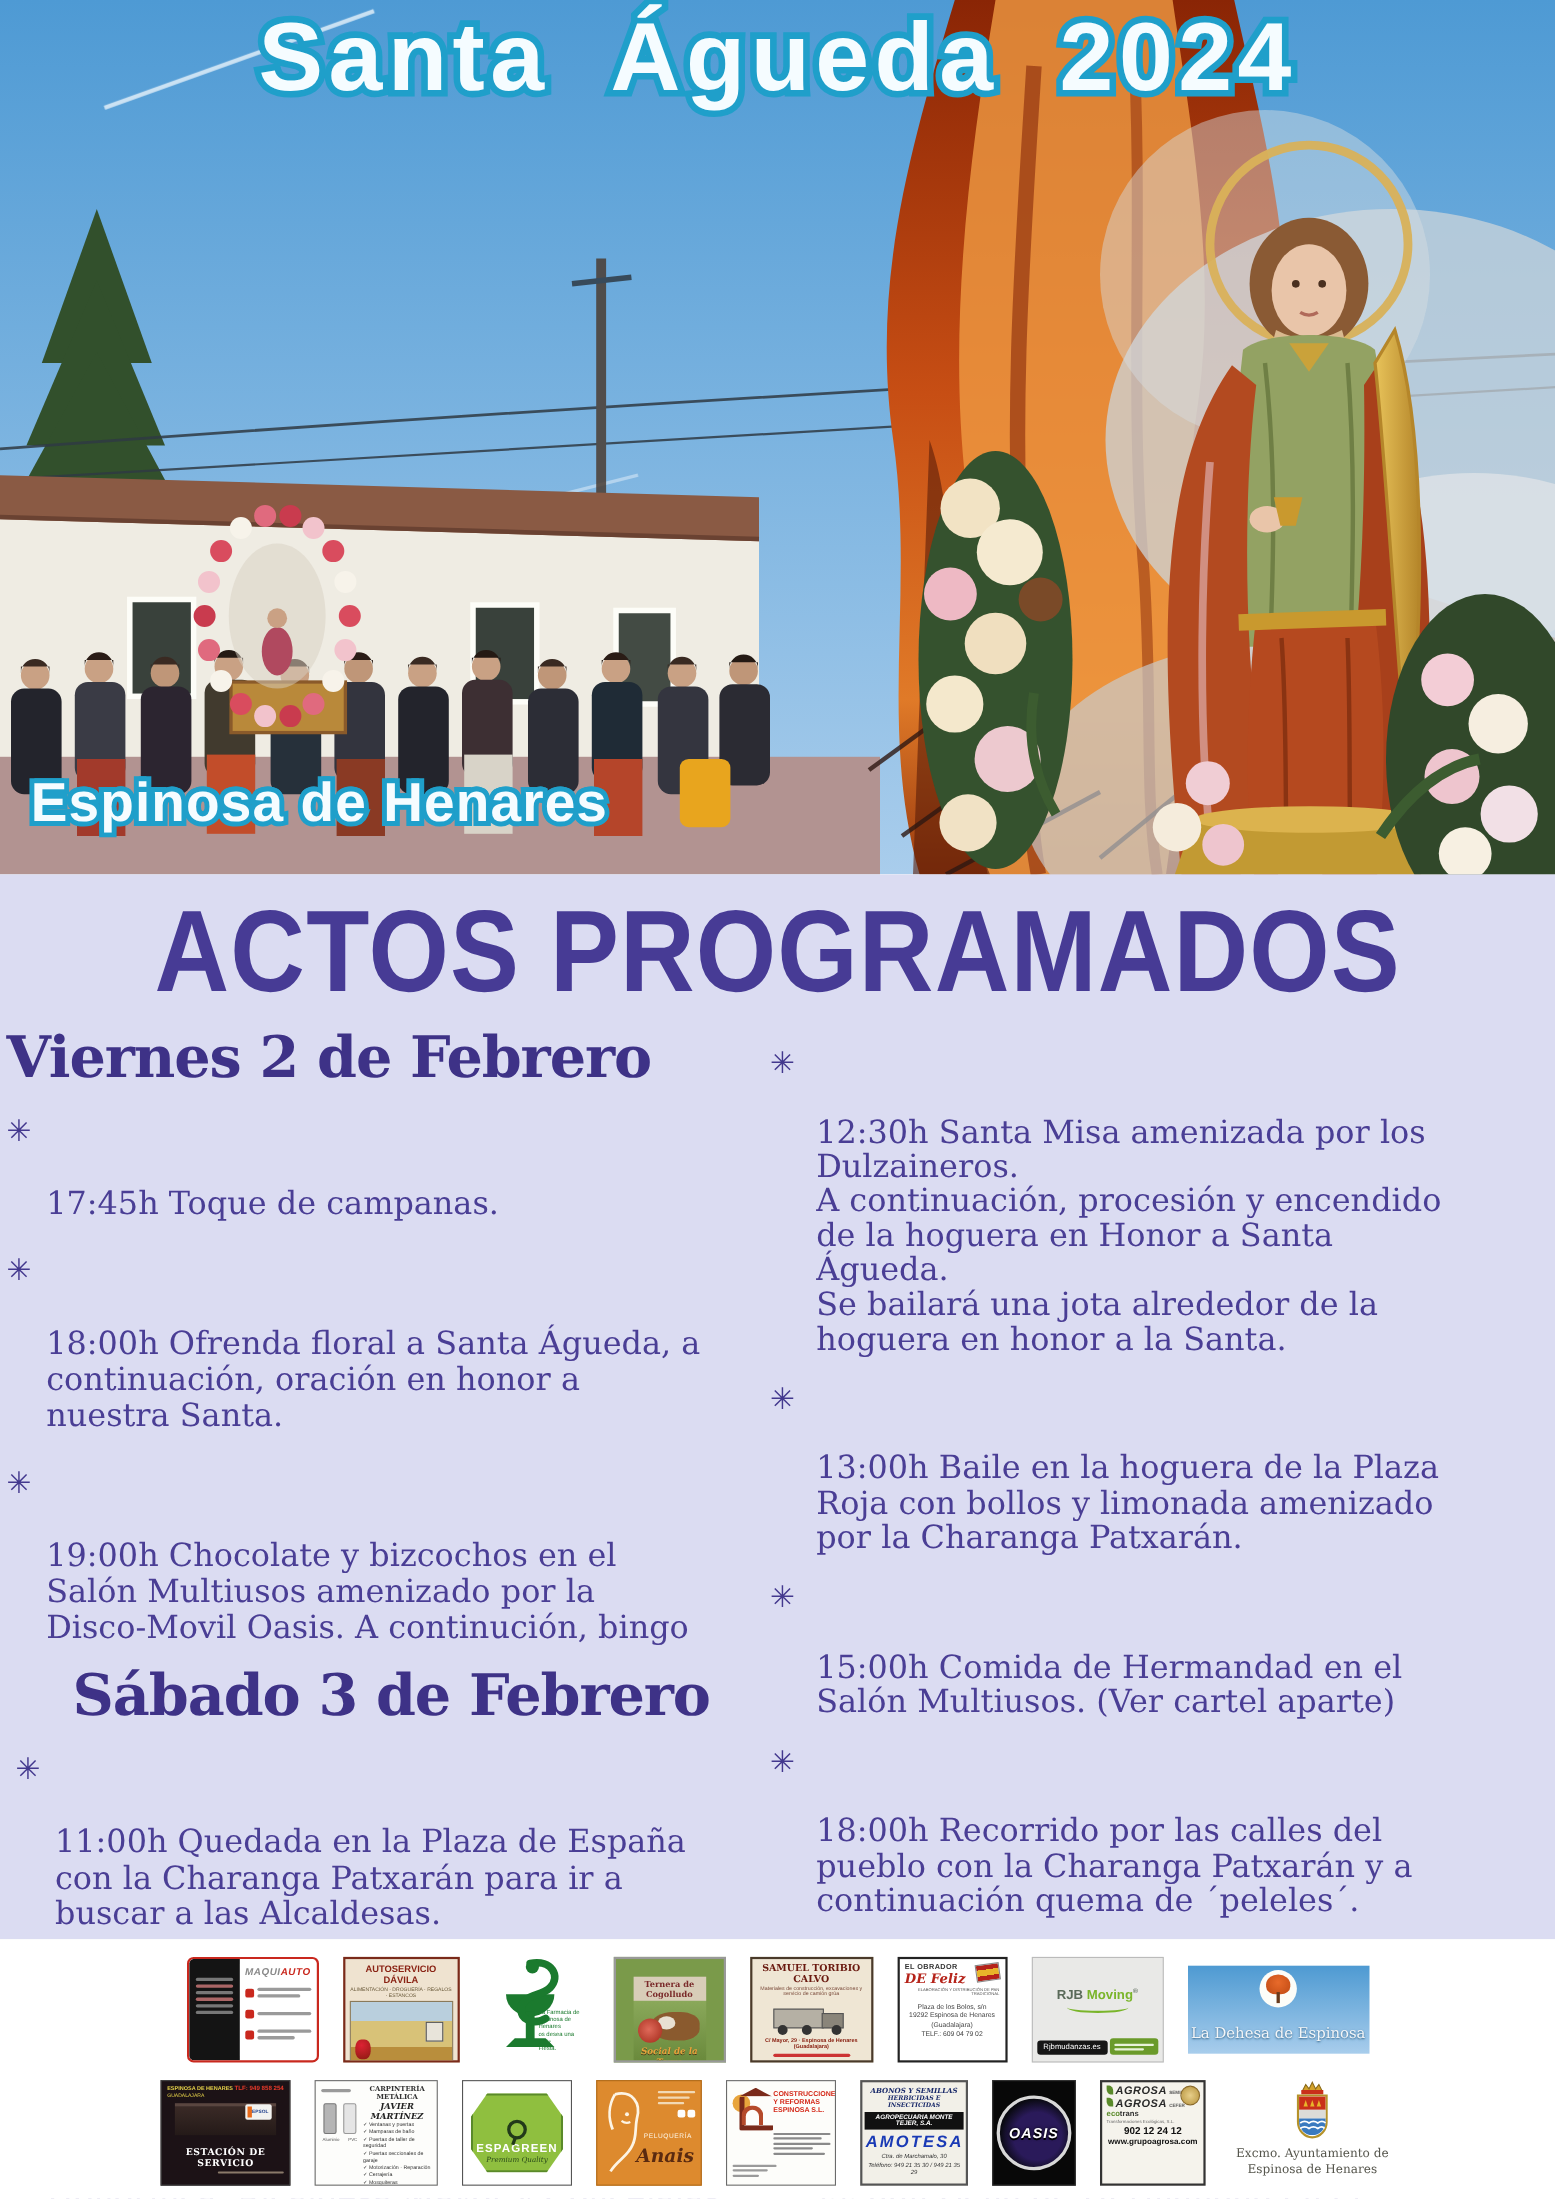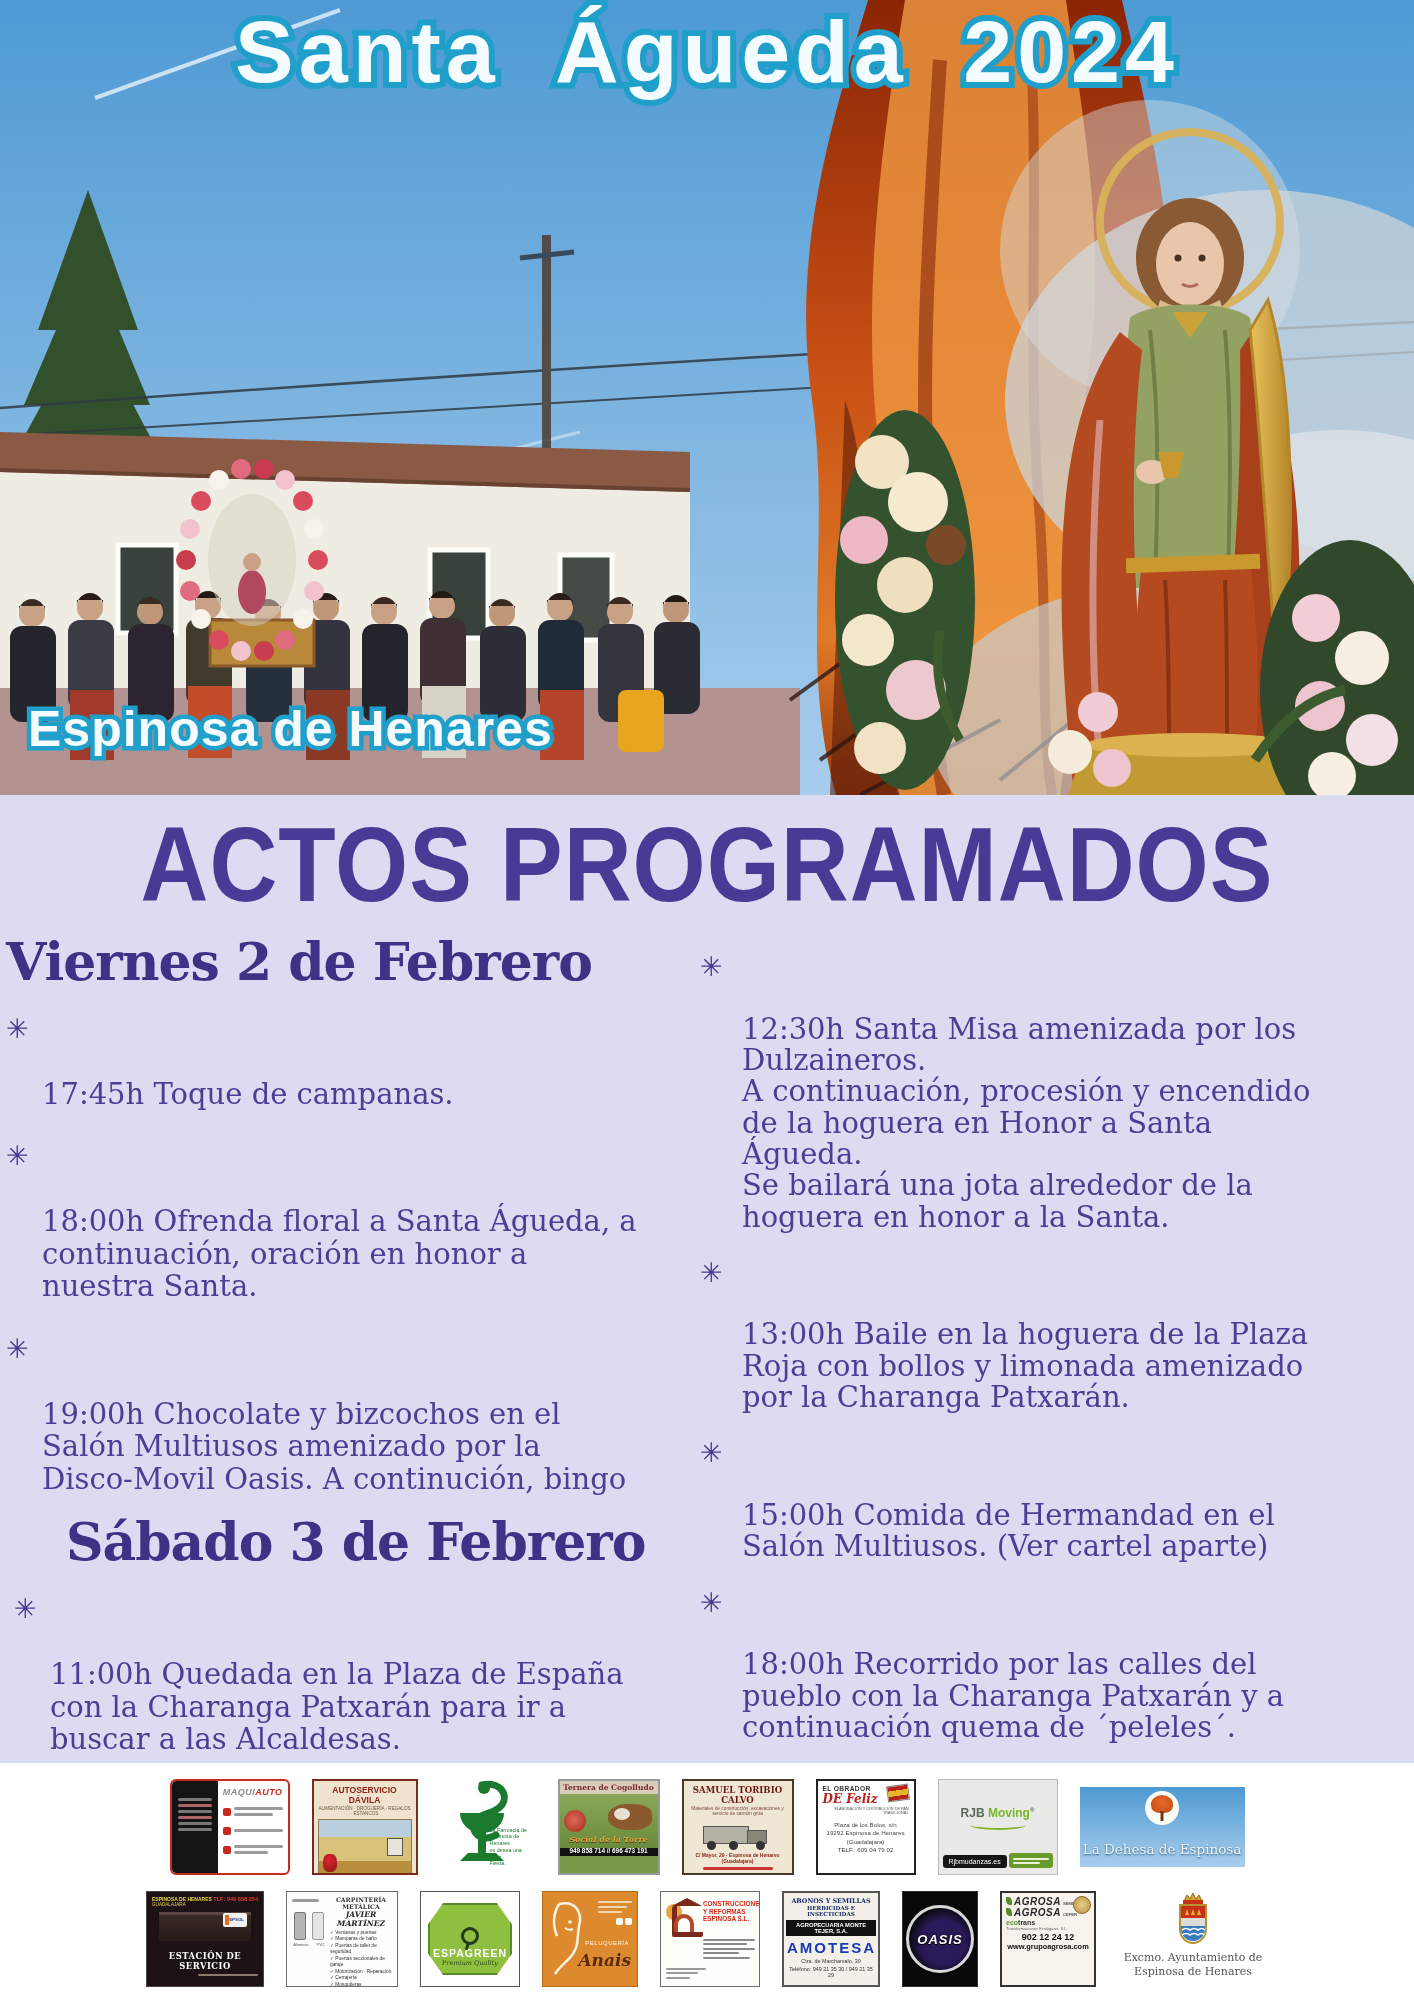--- a/index.html
+++ b/index.html
@@ -60,21 +60,21 @@
   .c-davila .photo{margin-top:3px;height:58px;border:1px solid #8a7a5a;
      background:linear-gradient(#b9cfdd 0 30%,#d8c278 30% 70%,#b98e3c 70% 100%);position:relative;}
   .c-davila .photo .fl{position:absolute;left:4px;bottom:6px;width:14px;height:18px;
      background:radial-gradient(circle at 40% 30%,#d23,#8a1a10);border-radius:40%;}
   .c-davila .photo .sq{position:absolute;right:8px;top:18px;width:14px;height:16px;background:#e8e4da;border:1px solid #555;}
   
   .c-farma{width:96px;border:none;background:#fff;display:flex;}
   .c-farma .cap{position:absolute;right:2px;bottom:8px;color:#1b7a2e;font-size:5.4px;line-height:1.25;
       white-space:pre-line;text-align:left;width:44px;}
   
-  .c-carnes{width:102px;border:2px solid #999;background:#7a9a4a;padding:0;}
+  .c-carnes{width:102px;border:2px solid #999;background:#7a9a4a;padding:16px;}
   .c-carnes .t{background:#d8cdb8;color:#7a2a2a;font-weight:bold;font-size:7.5px;text-align:center;
       padding:2px 0;font-family:"DejaVu Serif",serif;}
   .c-carnes .photo{height:54px;position:relative;background:linear-gradient(#8aa85a,#6a8a3c);}
   .c-carnes .cow{position:absolute;right:6px;top:10px;width:44px;height:26px;background:#8a5a2e;border-radius:45% 40% 40% 45%;}
   .c-carnes .cow:after{content:"";position:absolute;left:6px;top:4px;width:16px;height:12px;background:#e8e0d2;border-radius:50%;}
   .c-carnes .meat{position:absolute;left:4px;top:16px;width:22px;height:22px;border-radius:50%;
       background:radial-gradient(circle at 45% 45%,#e06a5a,#a02818);}
   .c-carnes .scr{color:#e8a53c;font-style:italic;font-weight:bold;font-size:8px;text-align:center;
       font-family:"DejaVu Serif",serif;text-shadow:0 1px 0 #4a3a1a;margin-top:-14px;position:relative;}
   .c-carnes .ph{background:#111;color:#fff;font-size:6.4px;font-weight:bold;text-align:center;padding:2px 0;margin-top:1px;}
@@ -166,21 +166,21 @@
   .c-cons .house:before{content:"";position:absolute;left:-5px;top:-8px;width:30px;height:8px;background:#7a2a1a;
       clip-path:polygon(0 100%,50% 0,100% 100%);}
   .c-cons .arch{position:absolute;left:8px;top:12px;width:12px;height:14px;border:4px solid #b54a2a;border-bottom:none;
       border-radius:10px 10px 0 0;}
   .c-cons .t{position:absolute;right:4px;top:8px;width:52px;color:#d42a1a;font-weight:bold;font-size:6.4px;line-height:1.2;white-space:pre-line;}
   .c-cons .mini{position:absolute;right:4px;top:44px;width:52px;}
   .c-cons .mini .bar{height:2px;background:#8a8a8a;margin:2.5px 0;}
   .c-cons .mini2{position:absolute;left:5px;bottom:5px;width:40px;}
   .c-cons .mini2 .bar{height:2px;background:#9a9a9a;margin:2.5px 0;}
   
-  .c-amo{width:98px;background:#f2f0e8;border:2px solid #555;padding:4px 3px;text-align:center;}
+  .c-amo{width:98px;background:#f2f0e8;border:2px solid #555;padding:4px 3px;text-align:center;font-style:italic;}
   .c-amo .l1{font-size:6.4px;font-weight:bold;color:#1a2a6a;font-family:"DejaVu Serif",serif;}
   .c-amo .l2{font-size:5.6px;font-weight:bold;color:#1a2a6a;font-family:"DejaVu Serif",serif;}
   .c-amo .band{background:#111;color:#fff;font-size:5.8px;font-weight:bold;margin:3px -1px;padding:2px 0;}
   .c-amo .nm{color:#1a3ab5;font-weight:bold;font-size:15px;letter-spacing:2px;}
   .c-amo .ad{font-size:5.4px;color:#333;margin-top:2px;}
   
   .c-oasis{width:76px;background:#080808;border:1px solid #333;display:flex;align-items:center;justify-content:center;}
   .c-oasis .ring{width:62px;height:62px;border-radius:50%;border:3px solid #d8d8d8;position:relative;
       background:radial-gradient(circle at 55% 55%,#2a1a5a 0 45%,#0a0a12 70%);display:flex;align-items:center;justify-content:center;}
   .c-oasis .nm{color:#fff;font-weight:900;font-style:italic;font-size:13px;letter-spacing:1px;

